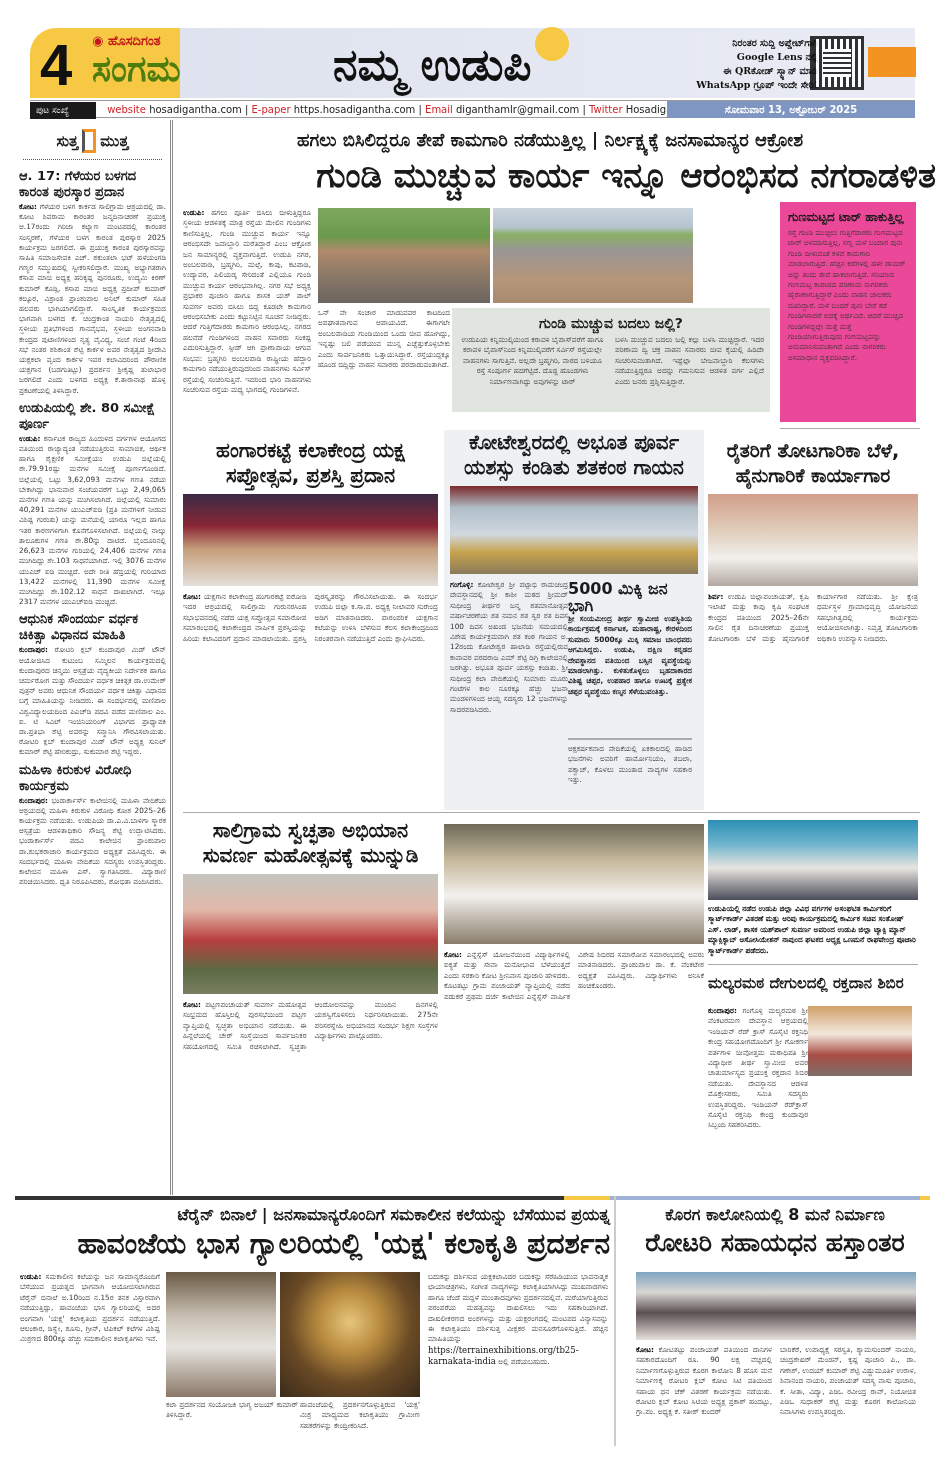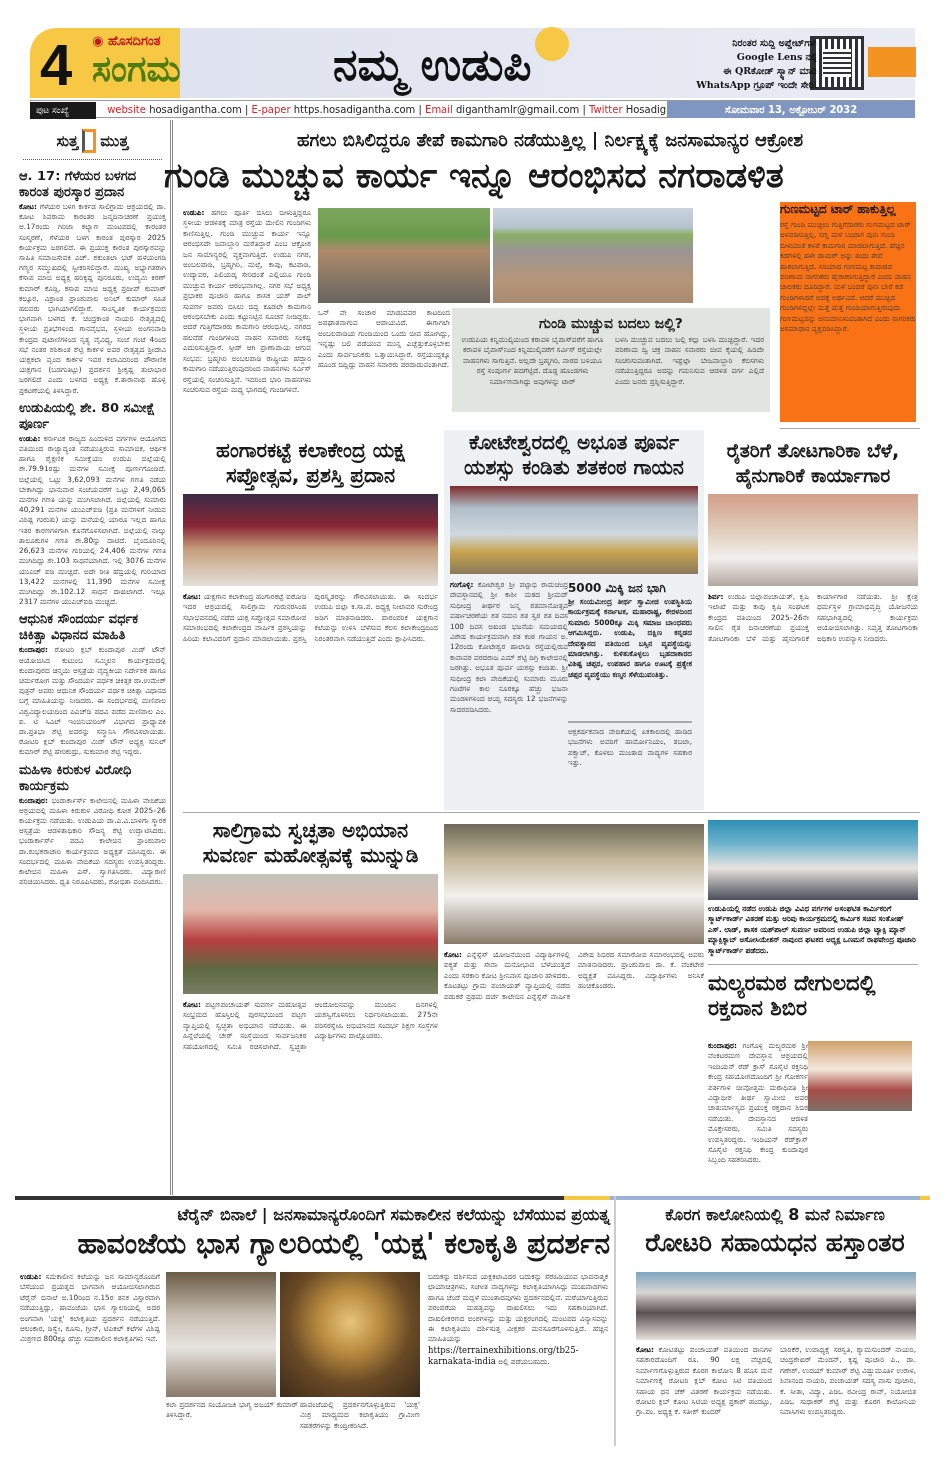--- a/index.html
+++ b/index.html
@@ -23,38 +23,38 @@
 .infobar .links .red{color:#d3252a}
 .infobar .date{position:absolute;right:0;top:0;width:248px;height:17px;background:#7f95c2;color:#fff;text-align:center;font-weight:bold;font-size:10px}
 .left-col{left:15px;top:120px;width:158px;height:1075px;border-right:3px double #888}
 .sm-logo{display:flex;align-items:center;justify-content:center;gap:4px;font:bold 15px "DejaVu Sans",sans-serif;height:30px;margin-top:6px}
 .sm-logo .door{width:14px;height:24px;border:3px solid #f39321;border-left-color:#555}
 .sm-rule{height:2px;border-bottom:1px dotted #555;margin:2px 8px 8px 8px}
 .lhead{font:bold 13px "DejaVu Sans",sans-serif;line-height:16px;margin:4px 0 2px 4px}
 .lbody{font-size:7.3px;line-height:10.2px;color:#333;margin:0 4px 4px 4px;text-align:justify}
 .lbody b{color:#000}
 .k-kicker{left:180px;top:127px;width:740px;text-align:center;font:bold 18px "DejaVu Sans",sans-serif;line-height:26px}
-.k-main{left:164px;top:150px;width:740px;text-align:left;font:bold 34px "DejaVu Sans",sans-serif;line-height:50px}
+.k-main{left:196px;top:150px;width:740px;text-align:right;font:bold 34px "DejaVu Sans",sans-serif;line-height:50px}
 .col-text{font-size:7.3px;line-height:10.4px;color:#333;text-align:justify}
 .col-text b{color:#000}
 .photo{background:#888;overflow:hidden}
 .road1{background:linear-gradient(180deg,#7da75e 0,#6a9a4c 30%,#b08a6b 45%,#8d7a67 70%,#6b6460 100%)}
 .road2{background:linear-gradient(180deg,#c9d4dc 0,#b6c4cf 20%,#8ab065 28%,#9a9594 45%,#b59679 75%,#a98a6f 100%)}
 .stage{background:linear-gradient(180deg,#3a2a44 0,#8a2736 35%,#c69e7b 60%,#e3e0da 100%)}
 .hall{background:linear-gradient(180deg,#7c2b2b 0,#b0bec8 25%,#d0d8e0 55%,#c7a34e 75%,#8a7a5a 100%)}
 .meeting{background:linear-gradient(180deg,#d29f8a 0,#e0cdbb 40%,#f2f0ee 70%,#b3a8a0 100%)}
 .clean{background:linear-gradient(180deg,#c4c4bd 0,#e2b8a9 30%,#b93f3f 55%,#5c6a42 80%,#7a7f63 100%)}
 .nss{background:linear-gradient(180deg,#6d6a58 0,#c6b89a 30%,#f2f1ee 60%,#8a7c6a 100%)}
 .cards{background:linear-gradient(180deg,#2c8fb4 0,#6fb4cd 30%,#e8e4df 60%,#4a4d5a 100%)}
 .lamp{background:linear-gradient(180deg,#d0a06a 0,#f3e8dc 40%,#a84d46 70%,#7e7068 100%)}
 .art{background:linear-gradient(180deg,#6a5a45 0,#c8bfb2 35%,#e7e5e0 60%,#8a7868 100%)}
 .yaksha{background:radial-gradient(circle at 50% 40%,#e6c57a 0,#b88b3f 30%,#6a4a25 60%,#3a2a1a 100%)}
 .group{background:linear-gradient(180deg,#7da4c0 0,#d9d6d2 30%,#5b4f52 60%,#e6e1da 100%)}
 .box{background:#e1e5df;padding:6px}
-.box-gray{background:#f97316;}
+.box-gray{background:#ec4899;padding:8px}
 .box-title{font:bold 14px "DejaVu Sans",sans-serif;text-align:center;line-height:18px}
 .two-col{display:grid;grid-template-columns:1fr 1fr;gap:8px}
 .sec-head{text-align:center;font:bold 20px "DejaVu Sans",sans-serif;line-height:25px}
 .hr{border-top:1px solid #aaa}
 .hr2{border-top:2px solid #aaa}
 .subhead{font:bold 13px "DejaVu Sans",sans-serif;line-height:17px}
 .bottom-rule{left:15px;top:1196px;width:915px;height:4px;background:linear-gradient(90deg,#333 0,#333 60%,#f7c843 60%,#f7c843 100%)}
 .bottom-rule2{left:610px;top:1196px;width:310px;height:4px;background:#9fb1d6}
 </style>
 </head>
@@ -85,21 +85,21 @@
     <span>|</span>
     <span class="red">E-paper</span>
     <span>https.hosadigantha.com</span>
     <span>|</span>
     <span class="red">Email</span>
     <span>diganthamlr@gmail.com</span>
     <span>|</span>
     <span class="red">Twitter</span>
     <span>HosadiganthaWeb</span>
   </span>
-  <span class="date">ಸೋಮವಾರ 13, ಅಕ್ಟೋಬರ್ 2032</span>
+  <span class="date">ಸೋಮವಾರ 13, ಅಕ್ಟೋಬರ್ 2025</span>
 </div>
 
 <div class="abs left-col">
   <div class="sm-logo">
     <span>ಸುತ್ತ</span>
     <span class="door"></span>
     <span>ಮುತ್ತ</span>
   </div>
   <div class="sm-rule"></div>
   <div>
@@ -144,21 +144,21 @@
   <div class="sec-head">ಹಂಗಾರಕಟ್ಟೆ ಕಲಾಕೇಂದ್ರ ಯಕ್ಷ ಸಪ್ತೋತ್ಸವ, ಪ್ರಶಸ್ತಿ ಪ್ರದಾನ</div>
   <div class="photo stage" style="margin-top:6px;height:92px"></div>
   <div class="col-text" style="margin-top:6px;column-count:2;column-gap:8px;height:212px;overflow:hidden"><b>ಕೋಟ:</b> <span>ಯಕ್ಷಗಾನ ಕಲಾಕೇಂದ್ರ ಹಂಗಾರಕಟ್ಟೆ ಐರೋಡಿ ಇದರ ಆಶ್ರಯದಲ್ಲಿ ಸಾಲಿಗ್ರಾಮ ಗುರುನರಸಿಂಹ ಸಭಾಭವನದಲ್ಲಿ ನಡೆದ ಯಕ್ಷ ಸಪ್ತೋತ್ಸವ ಸಮಾರೋಪ ಸಮಾರಂಭದಲ್ಲಿ ಕಲಾಕೇಂದ್ರದ ವಾರ್ಷಿಕ ಪ್ರಶಸ್ತಿಯನ್ನು ಹಿರಿಯ ಕಲಾವಿದರಿಗೆ ಪ್ರದಾನ ಮಾಡಲಾಯಿತು. ಪ್ರಶಸ್ತಿ ಪುರಸ್ಕೃತರನ್ನು ಗೌರವಿಸಲಾಯಿತು. ಈ ಸಂದರ್ಭ ಉಡುಪಿ ಜಿಲ್ಲಾ ಕ.ಸಾ.ಪ. ಅಧ್ಯಕ್ಷ ನೀಲಾವರ ಸುರೇಂದ್ರ ಅಡಿಗ ಮಾತನಾಡಿದರು. ಪಾರಂಪರಿಕ ಯಕ್ಷಗಾನ ಕಲೆಯನ್ನು ಉಳಿಸಿ ಬೆಳೆಸುವ ಕೆಲಸ ಕಲಾಕೇಂದ್ರದಿಂದ ನಿರಂತರವಾಗಿ ನಡೆಯುತ್ತಿದೆ ಎಂದು ಶ್ಲಾಘಿಸಿದರು.</span></div>
 </div>
 <div class="abs" style="left:444px;top:430px;width:260px;height:380px;background:#eef1f4">
   <div class="sec-head" style="">ಕೋಟೇಶ್ವರದಲ್ಲಿ ಅಭೂತ ಪೂರ್ವ ಯಶಸ್ಸು ಕಂಡಿತು ಶತಕಂಠ ಗಾಯನ</div>
   <div class="photo hall" style="margin:6px 6px 0;height:88px"></div>
   <div style="display:flex;padding:6px">
     <div class="col-text" style="width:118px;height:220px;overflow:hidden"><b>ಗಂಗೊಳ್ಳಿ:</b> <span>ಕೋಟೇಶ್ವರ ಶ್ರೀ ಪಟ್ಟಾಭಿ ರಾಮಚಂದ್ರ ದೇವಸ್ಥಾನದಲ್ಲಿ ಶ್ರೀ ಕಾಶೀ ಮಠದ ಶ್ರೀಮದ್ ಸುಧೀಂದ್ರ ತೀರ್ಥರ ಜನ್ಮ ಶತಮಾನೋತ್ಸವ ವರ್ಷಾಚರಣೆಯ ಶತ ನಮನ ಶತ ಸ್ವರ ಶತ ದಿವಸ 100 ದಿವಸ ಅಖಂಡ ಭಜನೆಯ ಸಮಯದಲ್ಲಿ ವಿಶೇಷ ಕಾರ್ಯಕ್ರಮವಾಗಿ ಶತ ಕಂಠ ಗಾಯನ ಅ. 12ರಂದು ಕೋಟೇಶ್ವರ ಹಾಲಾಡಿ ರಸ್ತೆಯಲ್ಲಿರುವ ಕಾವಾವರ ವರದರಾಜ ಎಮ್ ಶೆಟ್ಟಿ ಡಿಗ್ರಿ ಕಾಲೇಜಿನಲ್ಲಿ ಜರಗಿತ್ತು. ಅಭೂತ ಪೂರ್ವ ಯಶಸ್ಸು ಕಂಡಿತು. ಶ್ರೀ ಸುಧೀಂದ್ರ ಕಲಾ ವೇದಿಕೆಯಲ್ಲಿ ಸುಮಾರು ಮೂರು ಗಂಟೆಗಳ ಕಾಲ ನೂರಕ್ಕೂ ಹೆಚ್ಚು ಭಜನಾ ಮಂಡಳಿಗಳಿಂದ ಆಯ್ದ ಸದಸ್ಯರು 12 ಭಜನೆಗಳನ್ನು ಸಾದರಪಡಿಸಿದರು.</span></div>
     <div style="width:124px">
-      <div class="subhead" style="font-size:12px">5000 ಮಿಕ್ಕಿ ಜನ ಭಾಗಿ</div>
+      <div class="subhead" style="font-size:16px">5000 ಮಿಕ್ಕಿ ಜನ ಭಾಗಿ</div>
       <div class="col-text" style="font-weight:bold;height:120px;overflow:hidden;color:#222">ಶ್ರೀ ಸಂಯಮೀಂದ್ರ ತೀರ್ಥ ಸ್ವಾಮೀಜಿ ಉಪಸ್ಥಿತಿಯ ಕಾರ್ಯಕ್ರಮಕ್ಕೆ ಕರ್ನಾಟಕ, ಮಹಾರಾಷ್ಟ್ರ, ಕೇರಳದಿಂದ ಸುಮಾರು 5000ಕ್ಕೂ ಮಿಕ್ಕಿ ಸಮಾಜ ಬಾಂಧವರು ಆಗಮಿಸಿದ್ದರು. ಉಡುಪಿ, ದಕ್ಷಿಣ ಕನ್ನಡದ ದೇವಸ್ಥಾನದ ವತಿಯಿಂದ ಬಸ್ಸಿನ ವ್ಯವಸ್ಥೆಯನ್ನು ಮಾಡಲಾಗಿತ್ತು. ಕುಳಿತುಕೊಳ್ಳಲು ಬೃಹದಾಕಾರದ ವಿಶಿಷ್ಟ ಚಪ್ಪರ, ಉಪಹಾರ ಹಾಗೂ ಊಟಕ್ಕೆ ಪ್ರತ್ಯೇಕ ಚಪ್ಪರ ವ್ಯವಸ್ಥೆಯು ಕಣ್ಮನ ಸೆಳೆಯುವಂತಿತ್ತು.</div>
       <div class="hr2" style="margin:4px 0"></div>
       <div class="col-text" style="height:75px;overflow:hidden">ಆಕ್ಷಕರ್ಷಕವಾದ ವೇದಿಕೆಯಲ್ಲಿ ಏಕಕಾಲದಲ್ಲಿ ಹಾಡಿದ ಭಜನೆಗಳು ಅವರಿಗೆ ಹಾರ್ಮೋನಿಯಂ, ತಬಲಾ, ಪಕ್ವಾಜ್, ಕೊಳಲು ಮುಂತಾದ ವಾದ್ಯಗಳ ಸಹಕಾರ ಇತ್ತು.</div>
     </div>
   </div>
 </div>
 <div class="abs" style="left:708px;top:438px;width:210px;height:375px">
   <div class="sec-head" style="font-size:19px">ರೈತರಿಗೆ ತೋಟಗಾರಿಕಾ ಬೆಳೆ, ಹೈನುಗಾರಿಕೆ ಕಾರ್ಯಾಗಾರ</div>
   <div class="photo meeting" style="margin-top:6px;height:92px"></div>
   <div class="col-text" style="margin-top:6px;column-count:2;column-gap:8px;height:212px;overflow:hidden"><b>ಶಿರ್ವ:</b> <span>ಉಡುಪಿ ಜಿಲ್ಲಾಪಂಚಾಯತ್, ಕೃಷಿ ಇಲಾಖೆ ಮತ್ತು ಕಾಪು ಕೃಷಿ ಸಂಘಟಕ ಕೇಂದ್ರದ ವತಿಯಿಂದ 2025–26ನೇ ಸಾಲಿನ ರೈತ ದಿನಾಚರಣೆಯ ಪ್ರಯುಕ್ತ ತೋಟಗಾರಿಕಾ ಬೆಳೆ ಮತ್ತು ಹೈನುಗಾರಿಕೆ ಕಾರ್ಯಾಗಾರ ನಡೆಯಿತು. ಶ್ರೀ ಕ್ಷೇತ್ರ ಧರ್ಮಸ್ಥಳ ಗ್ರಾಮಾಭಿವೃದ್ಧಿ ಯೋಜನೆಯ ಸಹಭಾಗಿತ್ವದಲ್ಲಿ ಕಾರ್ಯಕ್ರಮ ಆಯೋಜಿಸಲಾಗಿತ್ತು. ನಿವೃತ್ತ ತೋಟಗಾರಿಕಾ ಅಧಿಕಾರಿ ಉಪನ್ಯಾಸ ನೀಡಿದರು.</span></div>
@@ -171,22 +171,22 @@
   <div class="col-text" style="margin-top:6px;column-count:2;column-gap:8px;height:190px;overflow:hidden"><b>ಕೋಟ:</b> <span>ಪಟ್ಟಣಪಂಚಾಯತ್ ಸುವರ್ಣ ಮಹೋತ್ಸವ ಸಂಭ್ರಮದ ಹೊಸ್ತಿಲಲ್ಲಿ ಪುರಸಭೆಯಿಂದ ಪಟ್ಟಣ ವ್ಯಾಪ್ತಿಯಲ್ಲಿ ಸ್ವಚ್ಛತಾ ಅಭಿಯಾನ ನಡೆಯಿತು. ಈ ಹಿನ್ನೆಲೆಯಲ್ಲಿ ಚೇರ್ ಸಂಸ್ಥೆಯಿಂದ ಸಾರ್ವಜನಿಕರ ಸಹಯೋಗದಲ್ಲಿ ಸಮಿತಿ ರಚಿಸಲಾಗಿದೆ. ಸ್ವಚ್ಛತಾ ಆಂದೋಲನವನ್ನು ಮುಂದಿನ ದಿನಗಳಲ್ಲಿ ಯಶಸ್ವಿಗೊಳಿಸಲು ನಿರ್ಧರಿಸಲಾಯಿತು. 275ನೇ ಪರಿಸರಸ್ನೇಹಿ ಅಭಿಯಾನದ ಸಂದರ್ಭ ಶಿಕ್ಷಣ ಸಂಸ್ಥೆಗಳ ವಿದ್ಯಾರ್ಥಿಗಳು ಪಾಲ್ಗೊಂಡರು.</span></div>
 </div>
 <div class="abs" style="left:444px;top:818px;width:260px;height:375px">
   <div class="photo nss" style="margin-top:6px;height:120px"></div>
   <div class="col-text" style="margin-top:6px;column-count:2;column-gap:8px;height:190px;overflow:hidden"><b>ಕೋಟ:</b> <span>ಎನ್ನೆಸ್ಸೆಸ್ ಯೋಜನೆಯಿಂದ ವಿದ್ಯಾರ್ಥಿಗಳಲ್ಲಿ ಐಕ್ಯತೆ ಮತ್ತು ಸೇವಾ ಮನೋಭಾವ ಬೆಳೆಯುತ್ತದೆ ಎಂದು ಸರಕಾರಿ ಕೋಟ ಶ್ರೀನಿವಾಸ ಪೂಜಾರಿ ಹೇಳಿದರು. ಕೊಟತಟ್ಟು ಗ್ರಾಮ ಪಂಚಾಯತ್ ವ್ಯಾಪ್ತಿಯಲ್ಲಿ ನಡೆದ ಪಡುಕರೆ ಪ್ರಥಮ ದರ್ಜೆ ಕಾಲೇಜಿನ ಎನ್ನೆಸ್ಸೆಸ್ ವಾರ್ಷಿಕ ವಿಶೇಷ ಶಿಬಿರದ ಸಮಾರೋಪ ಸಮಾರಂಭದಲ್ಲಿ ಅವರು ಮಾತನಾಡಿದರು. ಪ್ರಾಂಶುಪಾಲ ಡಾ. ಕೆ. ವೆಂಕಟೇಶ ಅಧ್ಯಕ್ಷತೆ ವಹಿಸಿದ್ದರು. ವಿದ್ಯಾರ್ಥಿಗಳು ಅನಿಸಿಕೆ ಹಂಚಿಕೊಂಡರು.</span></div>
 </div>
 <div class="abs" style="left:708px;top:820px;width:210px;height:375px">
   <div class="photo cards" style="height:80px"></div>
   <div class="col-text" style="margin-top:4px;font-weight:bold;color:#111;text-align:left;height:54px;overflow:hidden">ಉಡುಪಿಯಲ್ಲಿ ನಡೆದ ಉಡುಪಿ ಜಿಲ್ಲಾ ವಿವಿಧ ವರ್ಗಗಳ ಅಸಂಘಟಿತ ಕಾರ್ಮಿಕರಿಗೆ ಸ್ಮಾರ್ಟ್‌ಕಾರ್ಡ್ ವಿತರಣೆ ಮತ್ತು ಅರಿವು ಕಾರ್ಯಕ್ರಮದಲ್ಲಿ ಕಾರ್ಮಿಕ ಸಚಿವ ಸಂತೋಷ್ ಎಸ್. ಲಾಡ್, ಶಾಸಕ ಯಶ್‌ಪಾಲ್ ಸುವರ್ಣ ಅವರಿಂದ ಉಡುಪಿ ಜಿಲ್ಲಾ ಟ್ಯಾಕ್ಸಿ ಮ್ಯಾನ್ ಮ್ಯಾಕ್ಸಿಕ್ಯಾಬ್ ಅಸೋಸಿಯೇಶನ್ ನಾವುಂದ ಘಟಕದ ಅಧ್ಯಕ್ಷ ಒಣಮನೆ ರಾಘವೇಂದ್ರ ಪೂಜಾರಿ ಸ್ಮಾರ್ಟ್‌ಕಾರ್ಡ್ ಪಡೆದರು.</div>
   <div class="hr" style="margin:6px 0"></div>
-  <div class="sec-head" style="font-size:21px;text-align:left">ಮಲ್ಯರಮಠ ದೇಗುಲದಲ್ಲಿ ರಕ್ತದಾನ ಶಿಬಿರ</div>
-  <div style="display:flex;gap:0;margin-top:20px">
+  <div class="sec-head" style="font-size:15px;text-align:left">ಮಲ್ಯರಮಠ ದೇಗುಲದಲ್ಲಿ ರಕ್ತದಾನ ಶಿಬಿರ</div>
+  <div style="display:flex;gap:0;margin-top:10px">
     <div class="col-text" style="width:100px;height:190px;overflow:hidden"><b>ಕುಂದಾಪುರ:</b> <span>ಗಂಗೊಳ್ಳಿ ಮಲ್ಯರಮಠ ಶ್ರೀ ವೆಂಕಟರಮಣ ದೇವಸ್ಥಾನ ಆಶ್ರಯದಲ್ಲಿ ಇಂಡಿಯನ್ ರೆಡ್ ಕ್ರಾಸ್ ಸೊಸೈಟಿ ರಕ್ತನಿಧಿ ಕೇಂದ್ರ ಸಹಯೋಗದೊಂದಿಗೆ ಶ್ರೀ ಗೋಕರ್ಣ ಪರ್ತಗಾಳಿ ಜೀವೋತ್ತಮ ಮಠಾಧಿಪತಿ ಶ್ರೀ ವಿದ್ಯಾಧೀಶ ತೀರ್ಥ ಸ್ವಾಮೀಜಿ ಅವರ ಚಾತುರ್ಮಾಸ್ಯದ ಪ್ರಯುಕ್ತ ರಕ್ತದಾನ ಶಿಬಿರ ನಡೆಯಿತು. ದೇವಸ್ಥಾನದ ಆಡಳಿತ ಮೊಕ್ತೇಸರರು, ಸಮಿತಿ ಸದಸ್ಯರು ಉಪಸ್ಥಿತರಿದ್ದರು. ಇಂಡಿಯನ್ ರೆಡ್‌ಕ್ರಾಸ್ ಸೊಸೈಟಿ ರಕ್ತನಿಧಿ ಕೇಂದ್ರ ಕುಂದಾಪುರ ಸಿಬ್ಬಂದಿ ಸಹಕರಿಸಿದರು.</span></div>
     <div class="photo lamp" style="width:104px;height:70px"></div>
   </div>
 </div>
 
 <div class="abs bottom-rule"></div>
 <div class="abs bottom-rule2"></div>
 
 <div class="abs" style="left:20px;top:1204px;width:590px;text-align:right">
   <div style="font:bold 16px 'DejaVu Sans',sans-serif;line-height:22px">ಟೆರೈನ್ ಬಿನಾಲೆ | ಜನಸಾಮಾನ್ಯರೊಂದಿಗೆ ಸಮಕಾಲೀನ ಕಲೆಯನ್ನು ಬೆಸೆಯುವ ಪ್ರಯತ್ನ</div>

